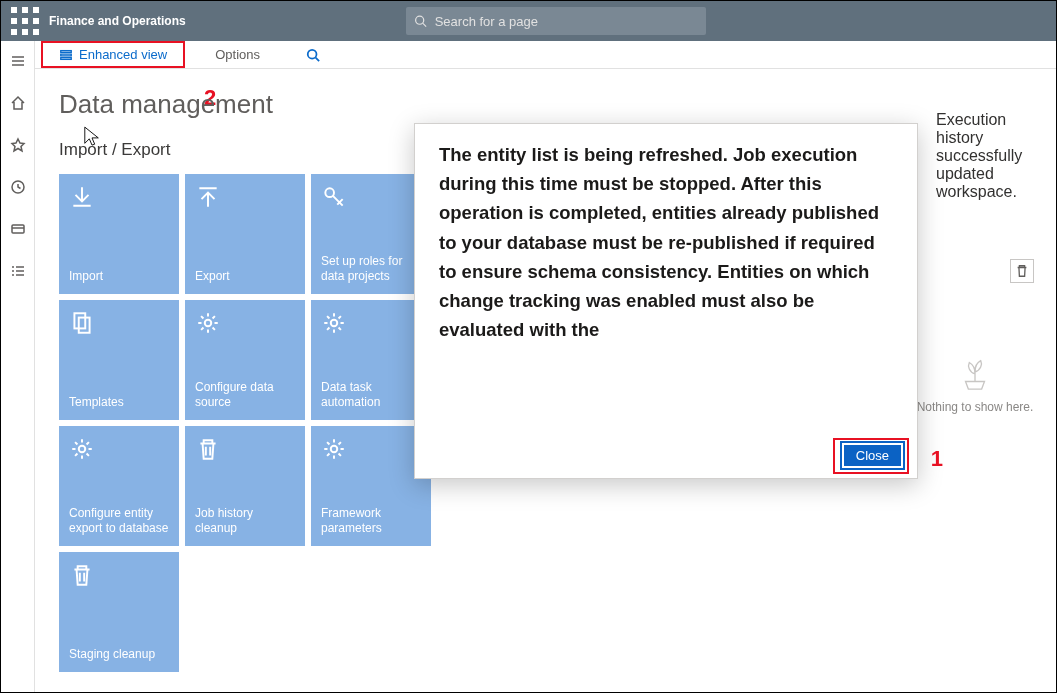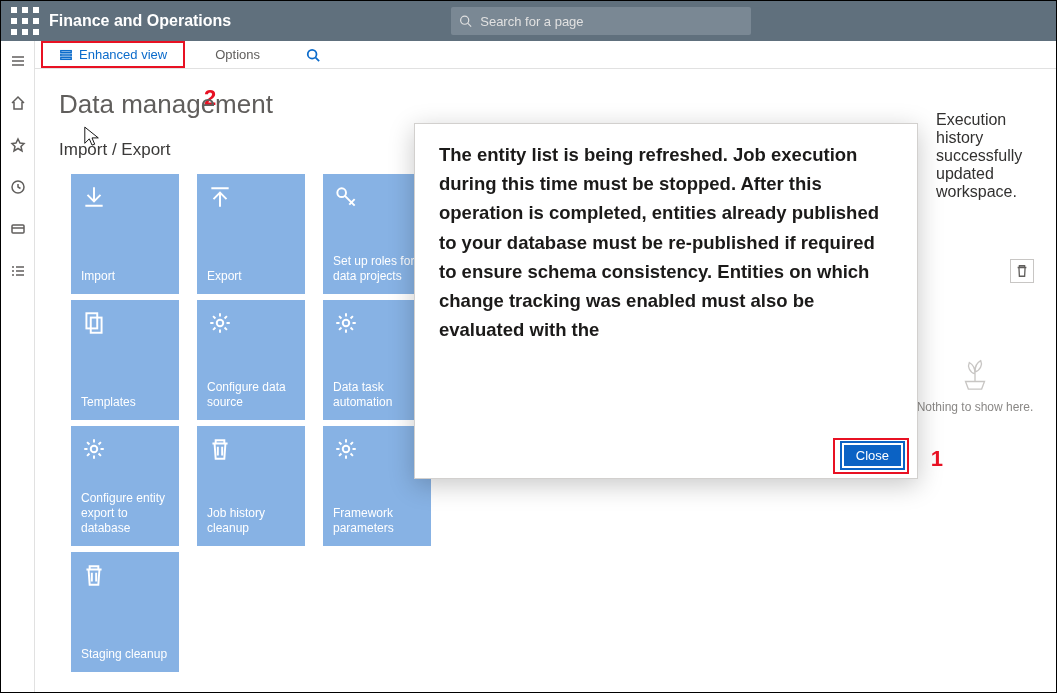--- a/index.html
+++ b/index.html
@@ -22,21 +22,21 @@
     align-items: center;
     padding: 0 8px;
   }
   .waffle {
     width: 32px; height: 40px;
     display: flex; align-items: center; justify-content: center;
     cursor: pointer;
   }
   .waffle svg { fill: #fff; }
   .brand {
-    font-size: 16px;
+    font-size: 12px;
     font-weight: 600;
     margin-left: 8px;
     flex: 0 0 auto;
   }
   .search-wrap {
     margin-left: 220px;
     display: flex;
     align-items: center;
     background: #7a8894;
     height: 28px;
@@ -142,21 +142,20 @@
   .tile {
     background: #87b2e4;
     color: #fff;
     padding: 10px;
     display: flex;
     flex-direction: column;
     justify-content: space-between;
     cursor: pointer;
     font-size: 12px;
     line-height: 1.25;
-    margin-left: 12px;
   }
   .tile-icon {
     width: 26px; height: 26px;
     display: flex; align-items: center; justify-content: center;
   }
   .tile-icon svg { width: 26px; height: 26px; fill: none; stroke: #fff; stroke-width: 1.8; }
 
   
   .notif {
     position: absolute;

